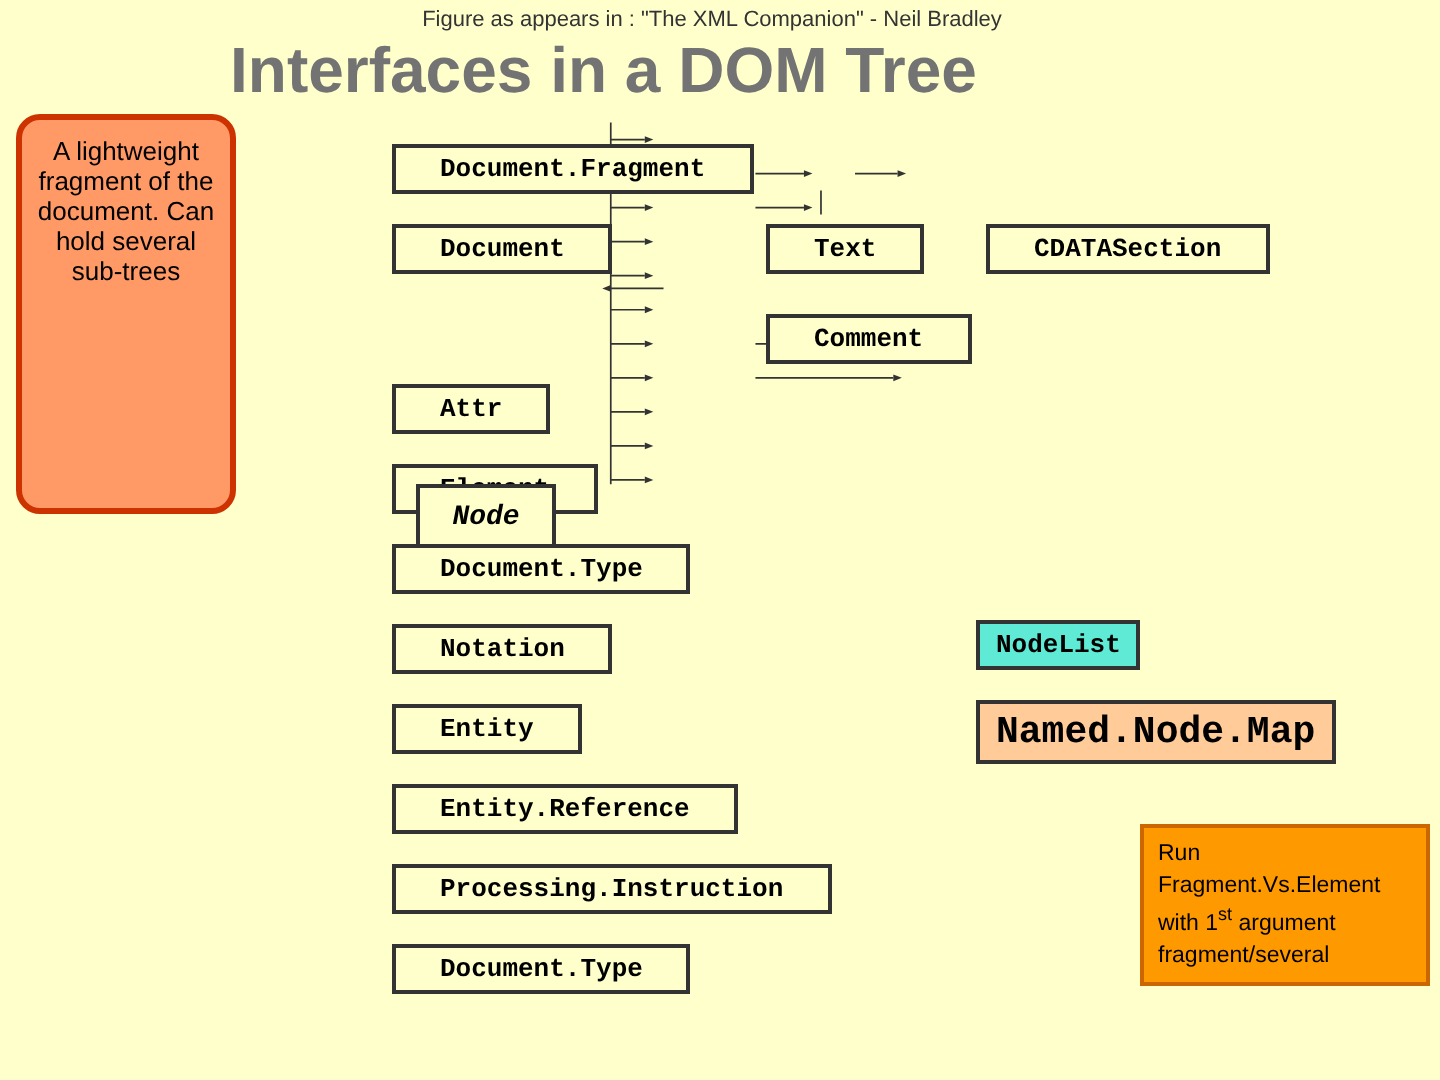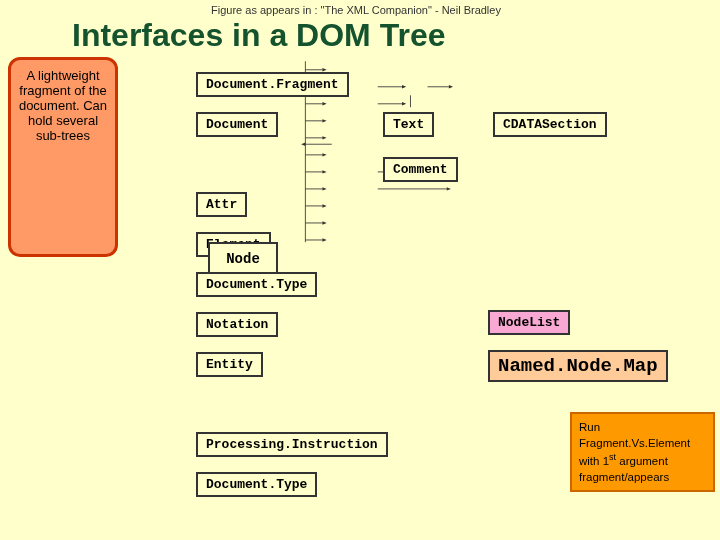--- a/index.html
+++ b/index.html
@@ -14,23 +14,23 @@
     .caption {
       text-align: center;
       font-size: 11px;
       font-family: Arial, sans-serif;
       color: #333;
       padding: 4px 8px 0 0;
     }
     .main-title {
       font-size: 32px;
       font-weight: bold;
-      color: #14532d;
-      font-family: Arial, sans-serif;
-      margin-left: 72px;
+      color: #737373;
+      font-family: Arial, sans-serif;
+      margin-left: 115px;
       margin-top: 2px;
       line-height: 1.1;
     }
     .content-area {
       display: flex;
       margin-top: 4px;
       position: relative;
     }
     .left-box {
       width: 110px;
@@ -73,36 +73,36 @@
       z-index: 2;
     }
     .item-box {
       position: absolute;
       background: #ffffcc;
       border: 2px solid #333;
       font-size: 13px;
       font-weight: bold;
       display: flex;
       align-items: center;
-      padding: 3px 8px;
+      padding: 3px 22px;
       white-space: nowrap;
       z-index: 2;
     }
     svg.arrows {
       position: absolute;
       top: 0;
       left: 0;
       width: 100%;
       height: 100%;
       z-index: 1;
       pointer-events: none;
     }
     .nodelist-box {
       position: absolute;
-      background: #f9a8d4;
+      background: #5eead4;
       border: 2px solid #333;
       font-size: 13px;
       font-weight: bold;
       padding: 3px 8px;
       z-index: 2;
     }
     .namednodemap-box {
       position: absolute;
       background: #ffcc99;
       border: 2px solid #333;
@@ -218,21 +218,21 @@
     </div>
 
     <div class="item-box" style="left:78px;top:135px;">
       <span>Attr</span>
     </div>
 
     <div class="item-box" style="left:78px;top:175px;">
       <span>Element</span>
     </div>
 
-    <div class="node-box" style="left:90px;">
+    <div class="node-box" style="left:90px;font-style:italic;">
       <span>Node</span>
     </div>
 
     <div class="item-box" style="left:78px;top:215px;">
       <span>Document.Type</span>
     </div>
 
     <div class="item-box" style="left:78px;top:255px;">
       <span>Notation</span>
     </div>
@@ -242,30 +242,33 @@
     </div>
 
     <div class="item-box" style="left:78px;top:295px;">
       <span>Entity</span>
     </div>
 
     <div class="namednodemap-box" style="left:370px;top:293px;">
       <span>Named.Node.Map</span>
     </div>
 
+    <div class="item-box" style="left:78px;top:335px;">
+      <span>Entity.Reference</span>
+    </div>
 
     <div class="item-box" style="left:78px;top:375px;">
       <span>Processing.Instruction</span>
     </div>
 
     <div class="item-box" style="left:78px;top:415px;">
       <span>Document.Type</span>
     </div>
 
     <div class="run-box" style="right:5px;top:355px;width:145px;">
       <div>Run</div>
       <div>Fragment.Vs.Element</div>
       <div>with 1<sup>st</sup> argument</div>
-      <div>fragment/appears</div>
+      <div>fragment/several</div>
     </div>
 
   </div>
 </div>
 
 </body></html>

